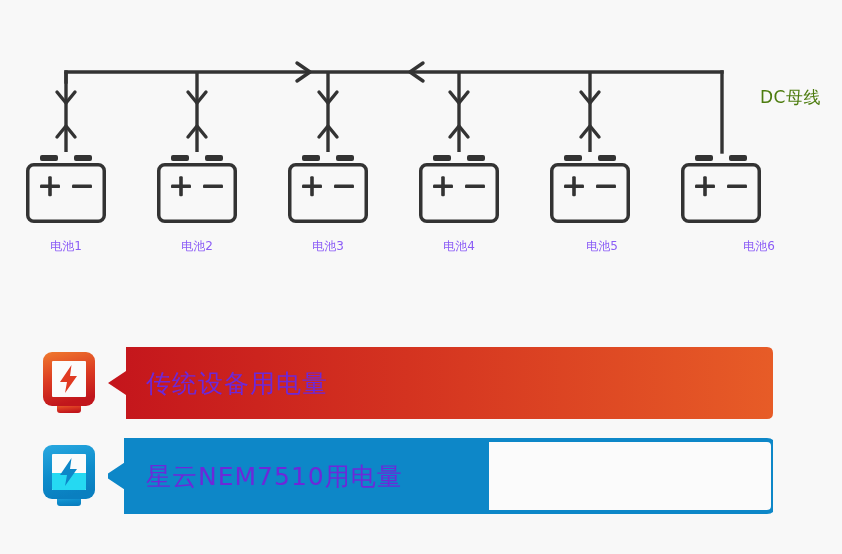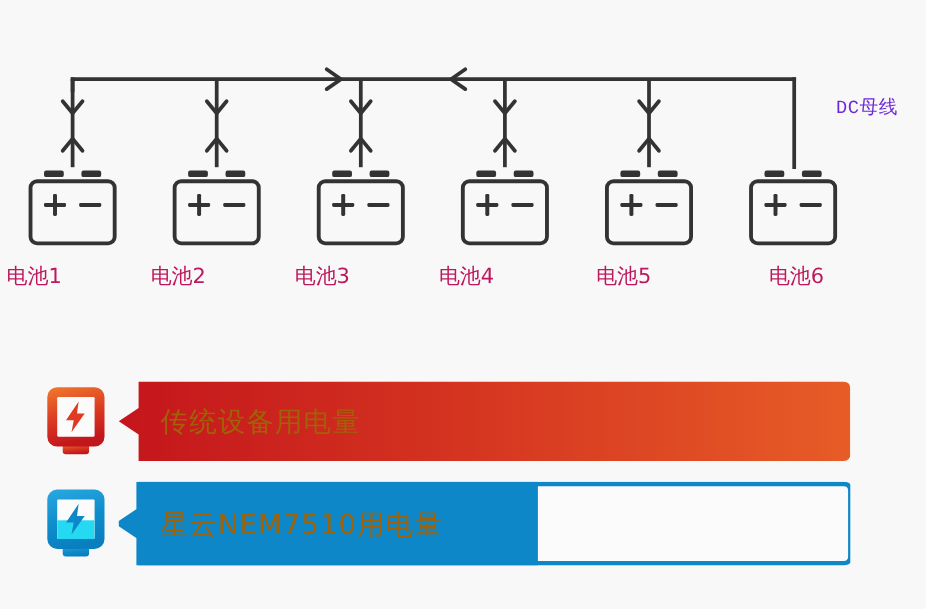--- a/index.html
+++ b/index.html
@@ -23,32 +23,32 @@
     top: 0;
     width: 842px;
     height: 300px;
   }
 
   .bus-label {
     position: absolute;
     left: 760px;
     top: 86px;
     font-size: 17px;
-    color: #6d28d9;
+    color: #4d7c0f;
     letter-spacing: 0.5px;
     white-space: nowrap;
-    font-family: Liberation Mono, monospace;
   }
 
   .battery-label {
     position: absolute;
     top: 238px;
     width: 120px;
-    font-size: 19px;
-    color: #be185d;
+    text-align: center;
+    font-size: 12px;
+    color: #8b5cf6;
     white-space: nowrap;
   }
 
   
   .bar-row {
     position: absolute;
     left: 0;
     height: 76px;
   }
   #bar-row-legacy { top: 345px; }
@@ -71,21 +71,21 @@
   }
 
   .bar-text {
     position: absolute;
     left: 146px;
     top: 0;
     height: 76px;
     display: flex;
     align-items: center;
     font-size: 25px;
-    color: #a16207;
+    color: #6d28d9;
     letter-spacing: 1px;
     white-space: nowrap;
     pointer-events: none;
   }
 </style>
 </head>
 <body>
 
 <svg id="circuit-svg" viewBox="0 0 842 300" xmlns="http://www.w3.org/2000/svg">
   <defs>

